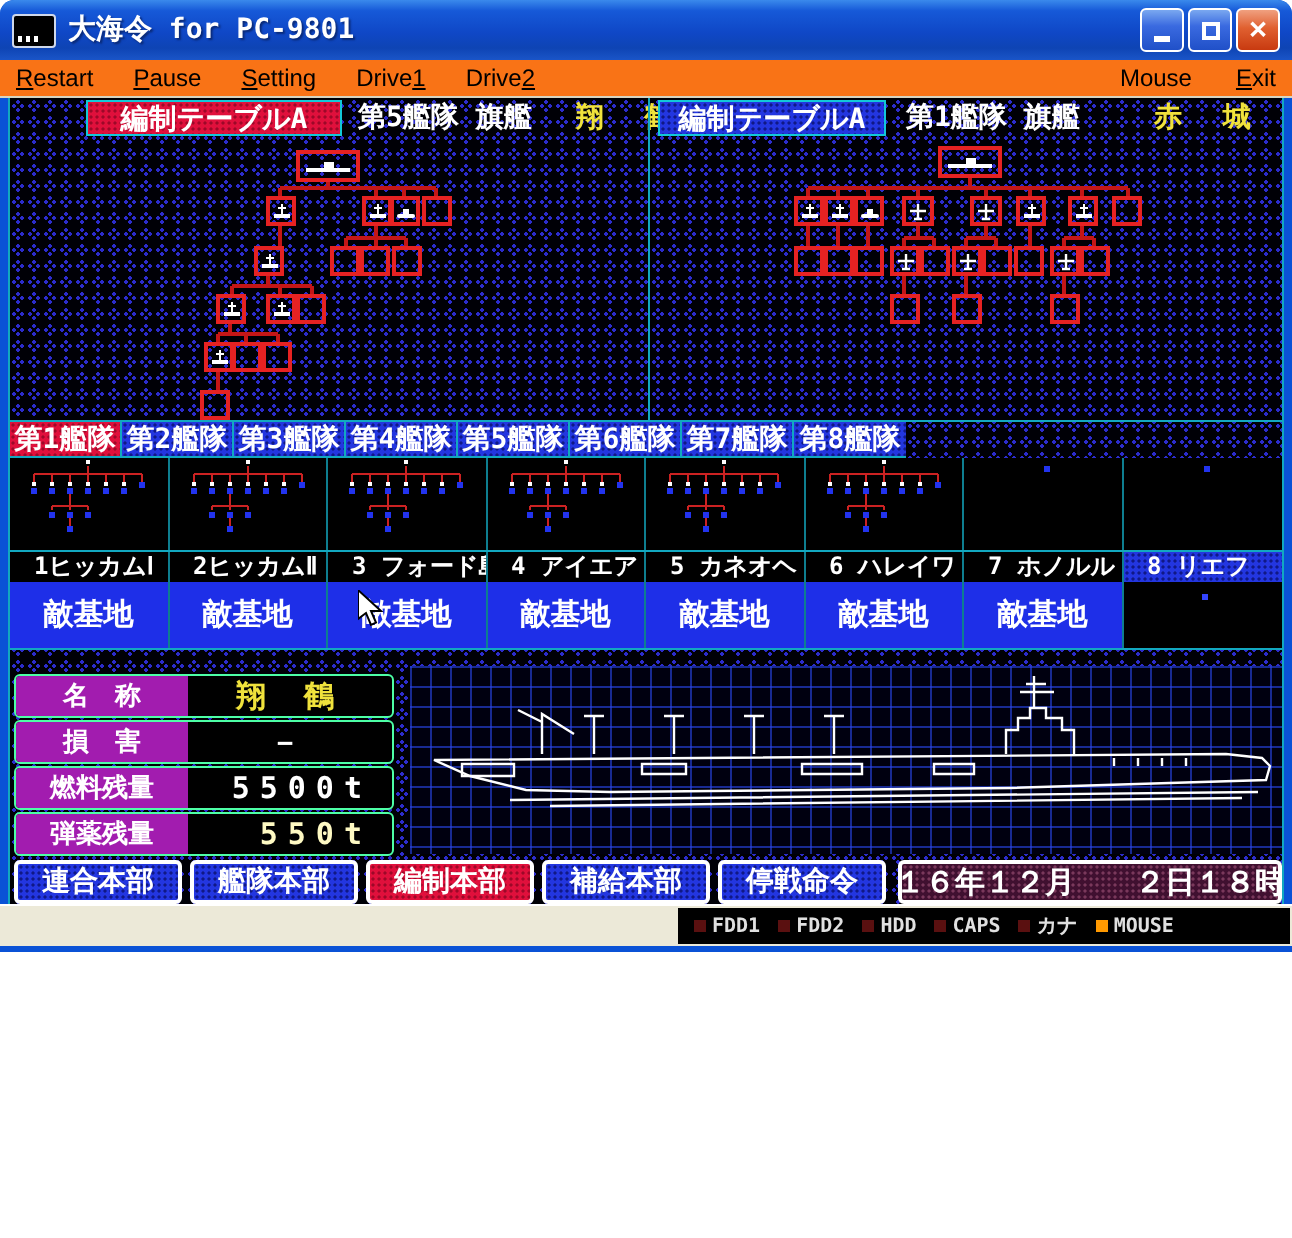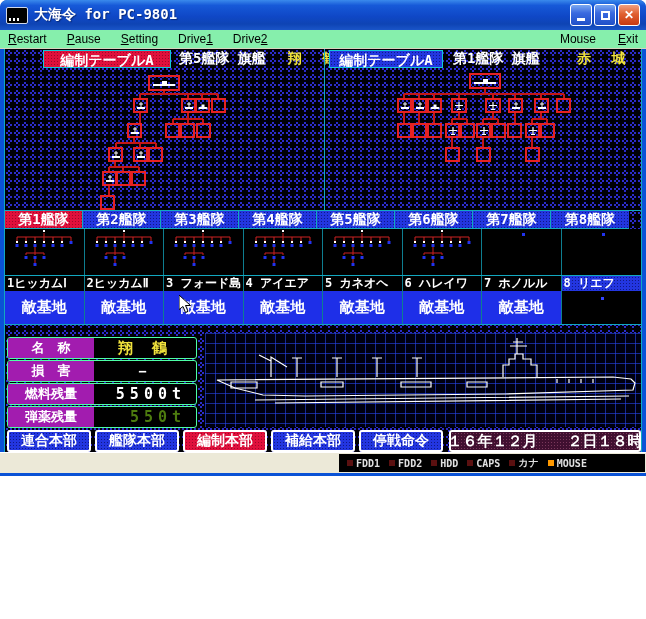--- a/index.html
+++ b/index.html
@@ -15,21 +15,21 @@
     background:repeating-linear-gradient(90deg,#fff 0 2px,#000 2px 4px);}
   .title{color:#fff;font-weight:bold;font-size:14px;text-shadow:1px 1px 1px #0a2a78;font-family:"DejaVu Sans Mono",monospace;}
   .tb-btns{margin-left:auto;display:flex;gap:2px;}
   .tb-btn{width:22px;height:22px;border-radius:3px;border:1px solid #fff;color:#fff;font-size:12px;font-weight:bold;
     display:flex;align-items:center;justify-content:center;box-sizing:border-box;
     background:linear-gradient(180deg,#7aa8f0 0%,#3a6ae0 40%,#2050c8 100%);}
   .tb-btn.close{background:linear-gradient(180deg,#f0a080 0%,#e06030 45%,#c83a10 100%);}
   .tb-btn.min span{display:block;width:8px;height:3px;background:#fff;margin-top:9px;}
   .tb-btn.max span{display:block;width:9px;height:9px;border:2px solid #fff;box-sizing:border-box;}
   
-  .menubar{height:18px;margin:0 -4px;background:#86efac;display:flex;align-items:center;
+  .menubar{height:18px;margin:0 -4px;background:#f97316;display:flex;align-items:center;
     font-size:12px;color:#000;padding:0 8px;border-bottom:1px solid #d8d4c0;}
   .menubar .mi{margin-right:20px;cursor:default;}
   .menubar .spacer{flex:1;}
   .menubar .right .mi{margin:0 0 0 22px;}
   
   .screen{position:relative;width:638px;height:403px;overflow:hidden;
     background-color:#000006;
     background-image:
       radial-gradient(circle,rgba(46,46,214,.95) .9px,transparent 1.05px),
       radial-gradient(circle,rgba(46,46,214,.95) .9px,transparent 1.05px);
@@ -45,30 +45,30 @@
   #lblA{margin-left:2px;width:128px;text-align:center;}
   #lblB{position:absolute;left:324px;width:114px;text-align:center;}
   #fleetA{margin-left:8px;}
   #flagA{color:#f0e23c;margin-left:22px;letter-spacing:6px;}
   #fleetB{position:absolute;left:448px;}
   #flagB{position:absolute;left:572px;color:#f0e23c;letter-spacing:6px;}
   .vdiv{top:0;left:319px;width:1px;height:161px;background:#12a8c0;}
   #orgtree{top:20px;left:0;}
   
   .tabs{top:161px;left:0;width:636px;height:19px;display:flex;border-top:1px solid #12a8c0;box-sizing:border-box;}
-  .tab{width:78px;height:100%;box-sizing:border-box;border-right:1px solid #12a8c0;border-bottom:1px solid #12a8c0;
+  .tab{width:56px;height:100%;box-sizing:border-box;border-right:1px solid #12a8c0;border-bottom:1px solid #12a8c0;
        color:#fff;font-weight:bold;font-size:14px;display:flex;align-items:center;justify-content:center;}
   .tab:last-child{border-right:none;}
   .minirow{top:180px;left:0;width:636px;height:46px;background:#000;display:flex;}
   .mini{width:79.5px;height:100%;box-sizing:border-box;border-right:1px solid #0e7e90;display:flex;justify-content:center;}
   .mini:last-child{border-right:none;}
   
   .bhead{top:226px;left:0;width:636px;height:16px;background:#000;display:flex;border-top:1px solid #12a8c0;box-sizing:border-box;}
   .bh{width:79.5px;height:100%;box-sizing:border-box;border-right:1px solid #0e7e90;color:#fff;font-size:12px;font-weight:bold;
-      display:flex;align-items:center;padding-left:2px;white-space:nowrap;overflow:hidden;}
+      display:flex;align-items:center;padding-left:12px;white-space:nowrap;overflow:hidden;}
   .bh:last-child{border-right:none;}
   .bbody{top:242px;left:0;width:636px;height:34px;display:flex;border-bottom:1px solid #12a8c0;box-sizing:border-box;}
   .bc{width:79.5px;height:100%;box-sizing:border-box;border-right:1px solid #0e7e90;background:#1e2fe8;color:#fff;
       font-size:15px;font-weight:bold;display:flex;align-items:center;justify-content:center;}
   .bc:last-child{border-right:none;}
   .bc.empty{background:#000;position:relative;}
   .bc.empty i{position:absolute;top:6px;left:50%;width:3px;height:3px;background:#3344ff;}
   
   .info{top:288px;left:2px;width:190px;}
   .irow{height:20px;border:1px solid #4dffa6;border-radius:3px;margin-bottom:1px;display:flex;overflow:hidden;background:#000;}
@@ -538,21 +538,21 @@
         <div class="irow">
           <div class="ilabel">損　害</div>
           <div class="ival" style="color: rgb(255, 255, 255);">－</div>
         </div>
         <div class="irow">
           <div class="ilabel">燃料残量</div>
           <div class="ival right" style="color: rgb(255, 255, 255);">5500t</div>
         </div>
         <div class="irow">
           <div class="ilabel">弾薬残量</div>
-          <div class="ival right" style="color: #4d7c0f;">550t</div>
+          <div class="ival right" style="color: #fef9c3;">550t</div>
         </div>
       </div>
 
     <div class="abs shippanel">
       <svg width="436" height="94" viewBox="0 0 436 94" fill="none" stroke="#ffffff" stroke-width="1.2">
         <path d="M12,47 L408,44 L426,46 L430,50 L428,57 L300,61 L100,63 L58,62 L30,55 Z"></path>
         <path d="M50,67 L424,63 M70,70 L416,66"></path>
         <path d="M298,44 V32 H304 V26 H310 V21 H318 V26 H326 V32 H332 V44"></path>
         <path d="M312,21 V5 M308,9 H318 M305,13 H322"></path>
         <path d="M92,44 V25 M87,25 H97 M132,44 V25 M127,25 H137 M172,44 V25 M167,25 H177 M212,44 V25 M207,25 H217"></path>

